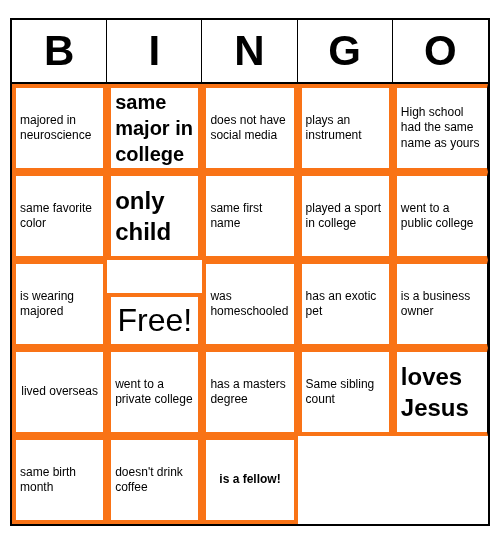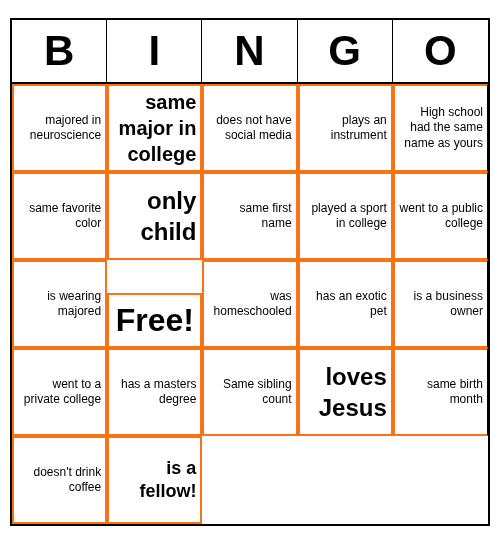--- a/index.html
+++ b/index.html
@@ -29,45 +29,45 @@
       border-right: 1px solid #000;
       line-height: 1.1;
     }
     .bingo-letter:last-child { border-right: none; }
     .bingo-grid {
       display: grid;
       grid-template-columns: repeat(5, 1fr);
       grid-template-rows: repeat(5, 88px);
     }
     .bingo-cell {
-      border: 2px solid #f97316;
+      border: 4px solid #f97316;
       display: flex;
       align-items: center;
       justify-content: center;
-      text-align: right;
+      text-align: left;
       padding: 4px;
       font-size: 12px;
       line-height: 1.3;
       position: relative;
     }
     .bingo-cell:nth-child(5n) { border-right: 1px solid #000; }
     .bingo-cell.large-text {
       font-size: 20px;
       font-weight: bold;
     }
     .bingo-cell.xlarge-text {
       font-size: 24px;
       font-weight: bold;
     }
     .bingo-cell.free {
       font-size: 28px;
       font-weight: bold;
     }
     .bingo-cell.fellow {
-      font-size: 18px;
+      font-size: 12px;
       font-weight: bold;
     }
   </style>
 </head>
 <body>
 
 <div class="bingo-card">
   <div class="bingo-header">
   <div class="bingo-letter">B</div>
       <div class="bingo-letter">I</div>
@@ -80,24 +80,25 @@
       <div class="bingo-cell large-text">same major in college</div>
       <div class="bingo-cell">does not have social media</div>
       <div class="bingo-cell">plays an instrument</div>
       <div class="bingo-cell">High school had the same name as yours</div>
       <div class="bingo-cell">same favorite color</div>
       <div class="bingo-cell xlarge-text">only child</div>
       <div class="bingo-cell">same first name</div>
       <div class="bingo-cell">played a sport in college</div>
       <div class="bingo-cell">went to a public college</div>
       <div class="bingo-cell">is wearing majored</div>
-      <div class="bingo-cell free" style="font-size: 32px; font-weight: bold; margin-top: 33px;">Free!</div>
+      <div class="bingo-cell free" style="font-size: 32px; font-weight: normal; margin-top: 33px;">Free!</div>
       <div class="bingo-cell">was homeschooled</div>
       <div class="bingo-cell">has an exotic pet</div>
       <div class="bingo-cell">is a business owner</div>
+      <div class="bingo-cell">lived overseas</div>
       <div class="bingo-cell">went to a private college</div>
       <div class="bingo-cell">has a masters degree</div>
       <div class="bingo-cell">Same sibling count</div>
       <div class="bingo-cell xlarge-text">loves Jesus</div>
       <div class="bingo-cell">same birth month</div>
       <div class="bingo-cell">doesn't drink coffee</div>
       <div class="bingo-cell fellow">is a fellow!</div>
     </div>
 </div>
 

